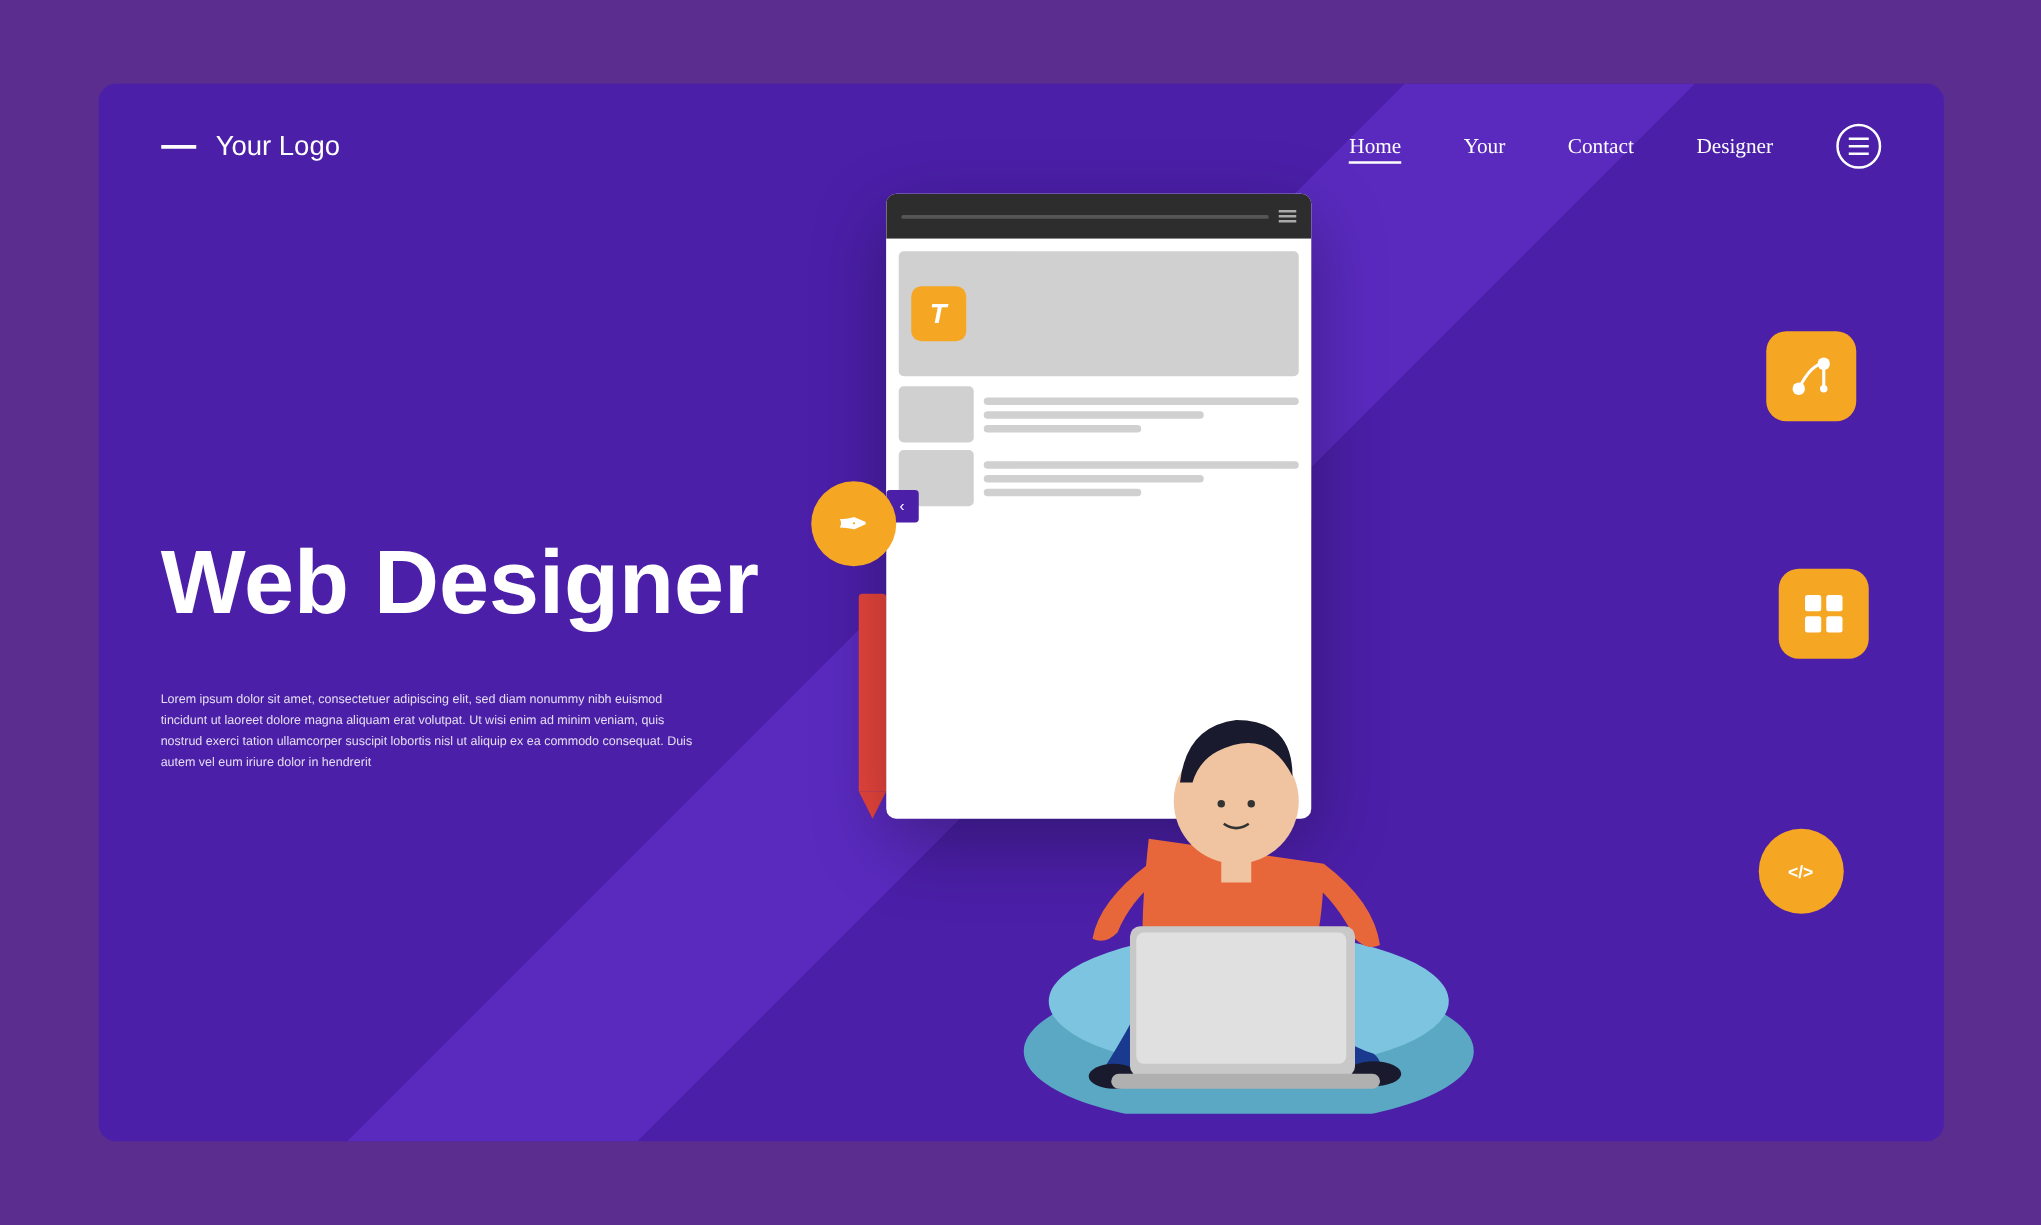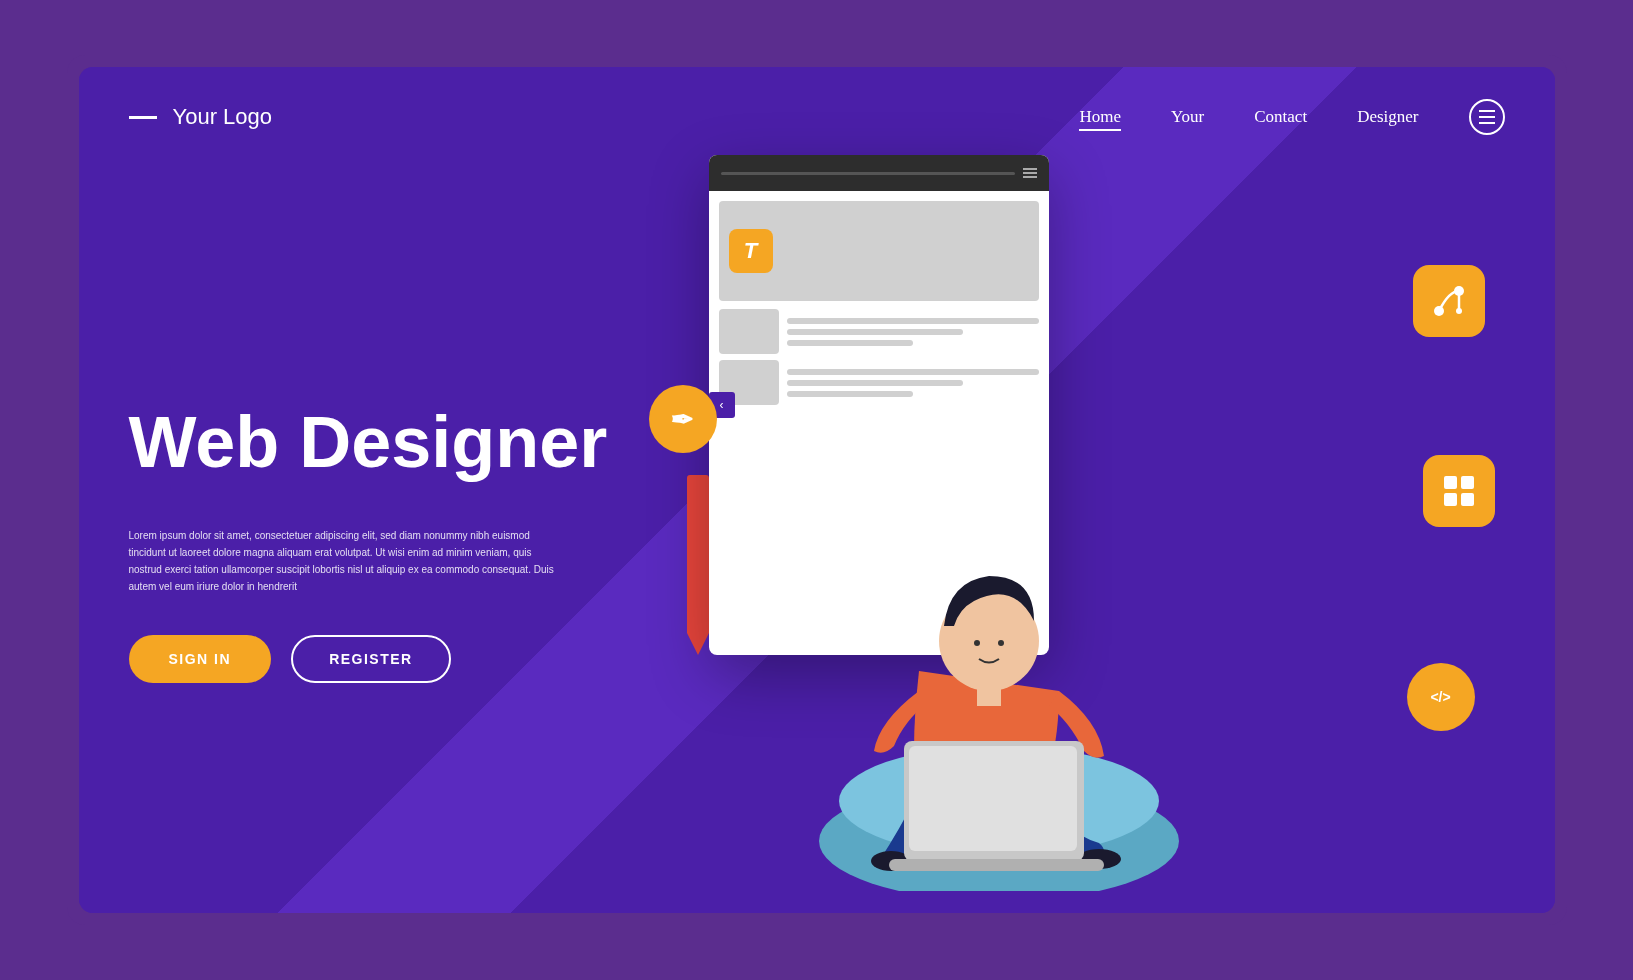--- a/index.html
+++ b/index.html
@@ -385,24 +385,20 @@
           <div class="menu-bar"></div>
         </div>
       </div>
     </nav>
 
     <div class="main-content">
 
       <div class="left-section">
         <h1 class="hero-title">Web Designer</h1>
         <p class="hero-desc">Lorem ipsum dolor sit amet, consectetuer adipiscing elit, sed diam nonummy nibh euismod tincidunt ut laoreet dolore magna aliquam erat volutpat. Ut wisi enim ad minim veniam, quis nostrud exerci tation ullamcorper suscipit lobortis nisl ut aliquip ex ea commodo consequat. Duis autem vel eum iriure dolor in hendrerit</p>
-        <div class="buttons">
-          <button class="btn-signin">SIGN IN</button>
-          <button class="btn-register">REGISTER</button>
-        </div>
       </div>
 
       <div class="right-section">
 
         <div class="pencil">
           <div class="pencil-body"></div>
           <div class="pencil-tip"></div>
         </div>
 
         <div class="browser-mockup">

